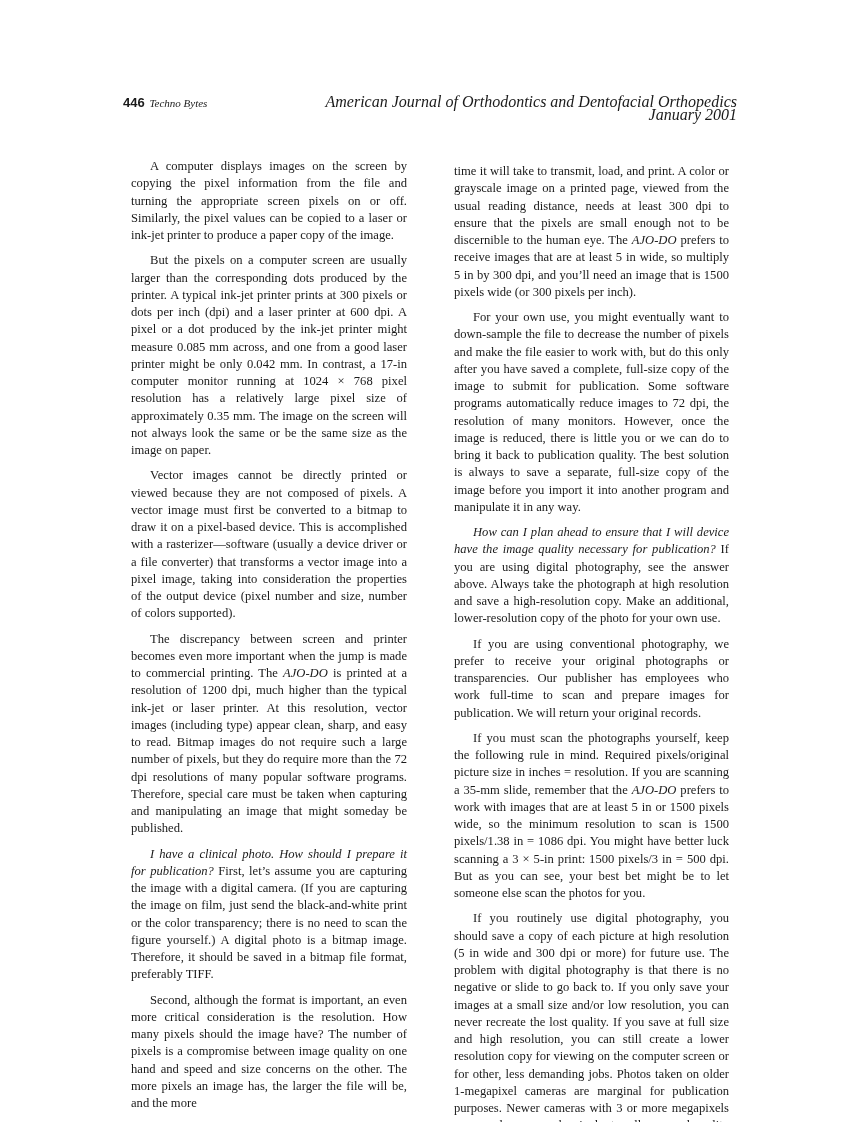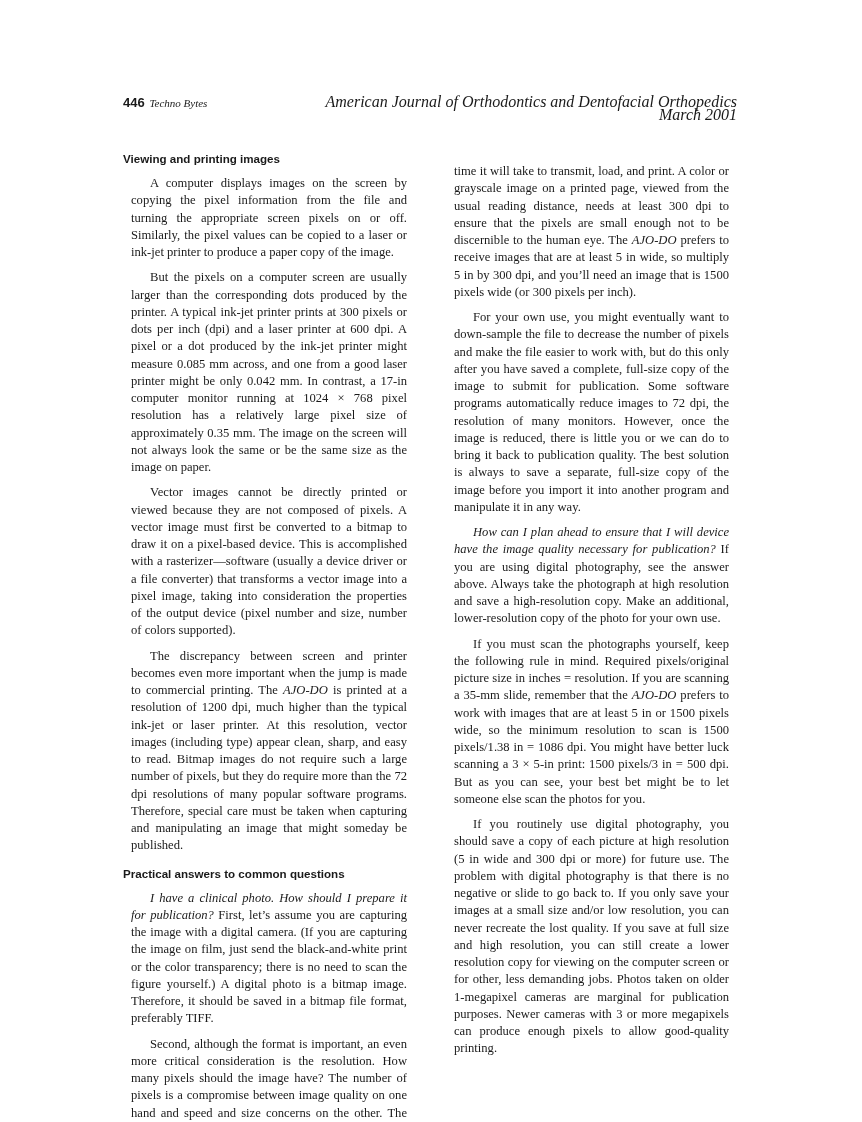--- a/index.html
+++ b/index.html
@@ -25,48 +25,47 @@
 
 <div class="page">
 
   <div class="running-head">
     <div class="rh-left">
       <span class="rh-pagenum">446</span>
       <span class="rh-section">Techno Bytes</span>
     </div>
     <div class="rh-right">
       <div>American Journal of Orthodontics and Dentofacial Orthopedics</div>
-      <div>March 2001</div>
+      <div>January 2001</div>
     </div>
   </div>
 
   <div class="column col-left">
-    <h2>Viewing and printing images</h2>
 
     <p><span>A computer displays images on the screen by copying the pixel information from the file and turning the appropriate screen pixels on or off. Similarly, the pixel values can be copied to a laser or ink-jet printer to produce a paper copy of the image.</span></p>
 
     <p><span>But the pixels on a computer screen are usually larger than the corresponding dots produced by the printer. A typical ink-jet printer prints at 300 pixels or dots per inch (dpi) and a laser printer at 600 dpi. A pixel or a dot produced by the ink-jet printer might measure 0.085 mm across, and one from a good laser printer might be only 0.042 mm. In contrast, a 17-in computer monitor running at 1024 × 768 pixel resolution has a relatively large pixel size of approximately 0.35 mm. The image on the screen will not always look the same or be the same size as the image on paper.</span></p>
 
     <p><span>Vector images cannot be directly printed or viewed because they are not composed of pixels. A vector image must first be converted to a bitmap to draw it on a pixel-based device. This is accomplished with a rasterizer—software (usually a device driver or a file converter) that transforms a vector image into a pixel image, taking into consideration the properties of the output device (pixel number and size, number of colors supported).</span></p>
 
     <p><span>The discrepancy between screen and printer becomes even more important when the jump is made to commercial printing. The </span><em>AJO-DO</em><span> is printed at a resolution of 1200 dpi, much higher than the typical ink-jet or laser printer. At this resolution, vector images (including type) appear clean, sharp, and easy to read. Bitmap images do not require such a large number of pixels, but they do require more than the 72 dpi resolutions of many popular software programs. Therefore, special care must be taken when capturing and manipulating an image that might someday be published.</span></p>
 
-    <h2 class="second">Practical answers to common questions</h2>
 
     <p><em>I have a clinical photo. How should I prepare it for publication?</em><span> First, let’s assume you are capturing the image with a digital camera. (If you are capturing the image on film, just send the black-and-white print or the color transparency; there is no need to scan the figure yourself.) A digital photo is a bitmap image. Therefore, it should be saved in a bitmap file format, preferably TIFF.</span></p>
 
     <p><span>Second, although the format is important, an even more critical consideration is the resolution. How many pixels should the image have? The number of pixels is a compromise between image quality on one hand and speed and size concerns on the other. The more pixels an image has, the larger the file will be, and the more</span></p>
   </div>
 
   <div class="column col-right">
     <p class="noindent"><span>time it will take to transmit, load, and print. A color or grayscale image on a printed page, viewed from the usual reading distance, needs at least 300 dpi to ensure that the pixels are small enough not to be discernible to the human eye. The </span><em>AJO-DO</em><span> prefers to receive images that are at least 5 in wide, so multiply 5 in by 300 dpi, and you’ll need an image that is 1500 pixels wide (or 300 pixels per inch).</span></p>
 
     <p><span>For your own use, you might eventually want to down-sample the file to decrease the number of pixels and make the file easier to work with, but do this only after you have saved a complete, full-size copy of the image to submit for publication. Some software programs automatically reduce images to 72 dpi, the resolution of many monitors. However, once the image is reduced, there is little you or we can do to bring it back to publication quality. The best solution is always to save a separate, full-size copy of the image before you import it into another program and manipulate it in any way.</span></p>
 
     <p><em>How can I plan ahead to ensure that I will device have the image quality necessary for publication?</em><span> If you are using digital photography, see the answer above. Always take the photograph at high resolution and save a high-resolution copy. Make an additional, lower-resolution copy of the photo for your own use.</span></p>
 
+    <p><span>If you are using conventional photography, we prefer to receive your original photographs or transparencies. Our publisher has employees who work full-time to scan and prepare images for publication. We will return your original records.</span></p>
 
     <p><span>If you must scan the photographs yourself, keep the following rule in mind. Required pixels/original picture size in inches = resolution. If you are scanning a 35-mm slide, remember that the </span><em>AJO-DO</em><span> prefers to work with images that are at least 5 in or 1500 pixels wide, so the minimum resolution to scan is 1500 pixels/1.38 in = 1086 dpi. You might have better luck scanning a 3 × 5-in print: 1500 pixels/3 in = 500 dpi. But as you can see, your best bet might be to let someone else scan the photos for you.</span></p>
 
     <p><span>If you routinely use digital photography, you should save a copy of each picture at high resolution (5 in wide and 300 dpi or more) for future use. The problem with digital photography is that there is no negative or slide to go back to. If you only save your images at a small size and/or low resolution, you can never recreate the lost quality. If you save at full size and high resolution, you can still create a lower resolution copy for viewing on the computer screen or for other, less demanding jobs. Photos taken on older 1-megapixel cameras are marginal for publication purposes. Newer cameras with 3 or more megapixels can produce enough pixels to allow good-quality printing.</span></p>
   </div>
 
 </div>
 
 </body></html>

